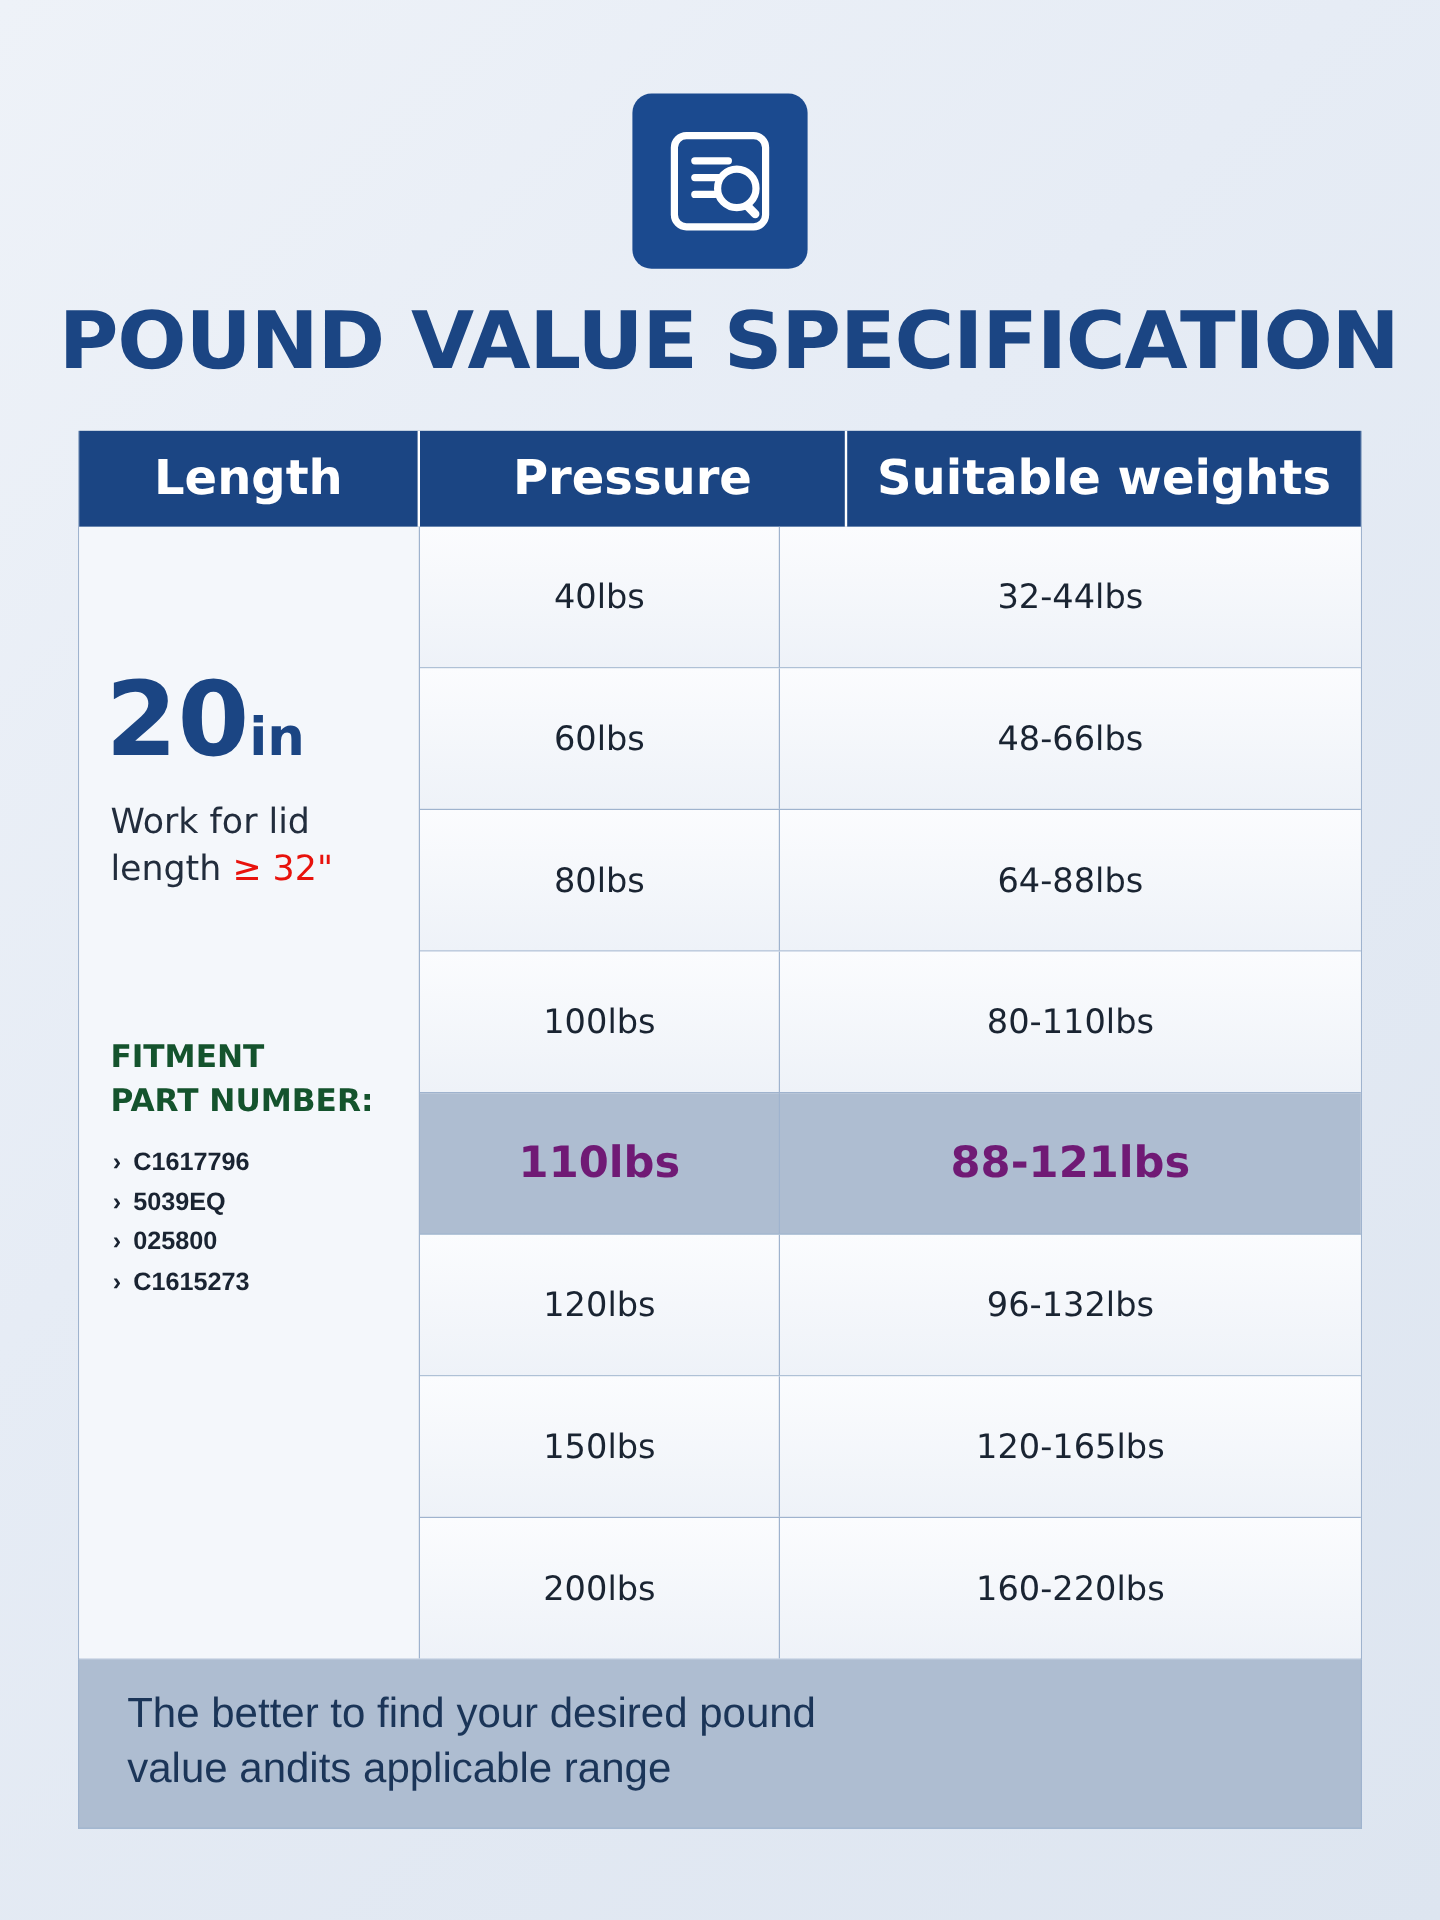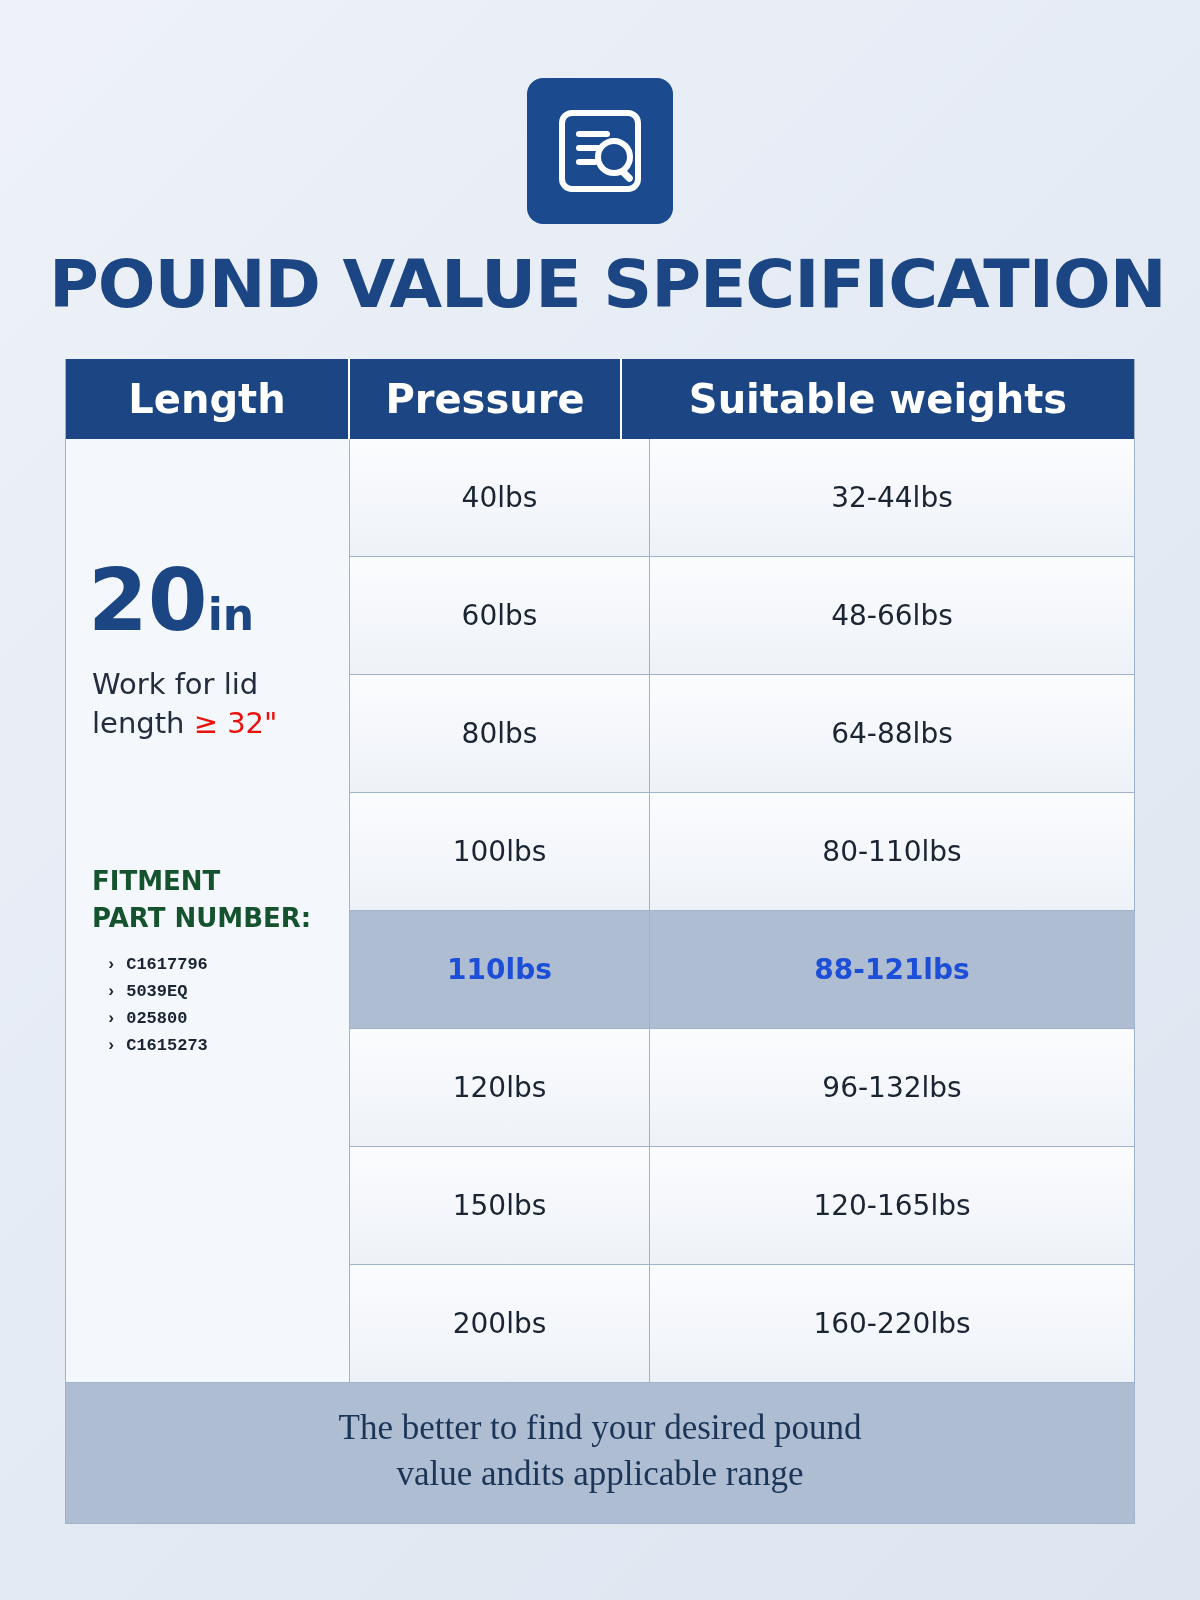--- a/index.html
+++ b/index.html
@@ -68,21 +68,21 @@
     color: #ffffff;
     font-family: "DejaVu Sans", sans-serif;
     font-weight: bold;
     font-size: 40px;
     display: flex;
     align-items: center;
     justify-content: center;
     box-sizing: border-box;
   }
   .th.c1 { width: 284px; border-right: 2px solid #ffffff; }
-  .th.c2 { width: 272px; border-right: 2px solid #ffffff; }
+  .th.c2 { width: 356px; border-right: 2px solid #ffffff; }
   .th.c3 { flex: 1; border-radius: 26px; }
 
   .tbody {
     display: flex;
   }
   .col-length {
     width: 284px;
     box-sizing: border-box;
     border-right: 1px solid #9fb3ce;
     background: #f4f7fb;
@@ -122,27 +122,26 @@
     color: #14532d;
     line-height: 1.4;
     padding-left: 4px;
   }
   .part-list {
     margin-top: 16px;
     padding-left: 6px;
     list-style: none;
   }
   .part-list li {
-    font-family: Liberation Mono, monospace;
-    font-weight: bold;
-    font-size: 17px;
+    font-family: Liberation Sans, sans-serif;
+    font-weight: bold;
+    font-size: 21px;
     color: #1a2432;
     line-height: 1.58;
     white-space: nowrap;
-    margin-left: 12px;
   }
   .part-list li .chev {
     color: #1a2432;
     margin-right: 10px;
     font-weight: bold;
   }
 
   .row {
     display: flex;
     height: 117px;
@@ -162,35 +161,35 @@
     color: #1a2432;
   }
   .cell.pressure {
     width: 300px;
     border-right: 1px solid #9fb3ce;
   }
   .cell.weights {
     flex: 1;
   }
   .row.highlight .cell {
-    color: #1d4ed8;
-    font-weight: bold;
-    font-size: 28px;
+    color: #701a75;
+    font-weight: bold;
+    font-size: 36px;
   }
 
   
   .footer-band {
     width: 1070px;
     box-sizing: border-box;
     background: #aebdd1;
     border: 1px solid #9fb3ce;
     border-top: none;
     padding: 22px 40px 26px;
-    text-align: center;
-    font-family: Liberation Serif, serif;
+    text-align: left;
+    font-family: Liberation Sans, sans-serif;
     font-size: 35px;
     color: #1b3558;
     line-height: 1.32;
   }
 </style>
 </head>
 <body>
 
 <div class="page">
 

